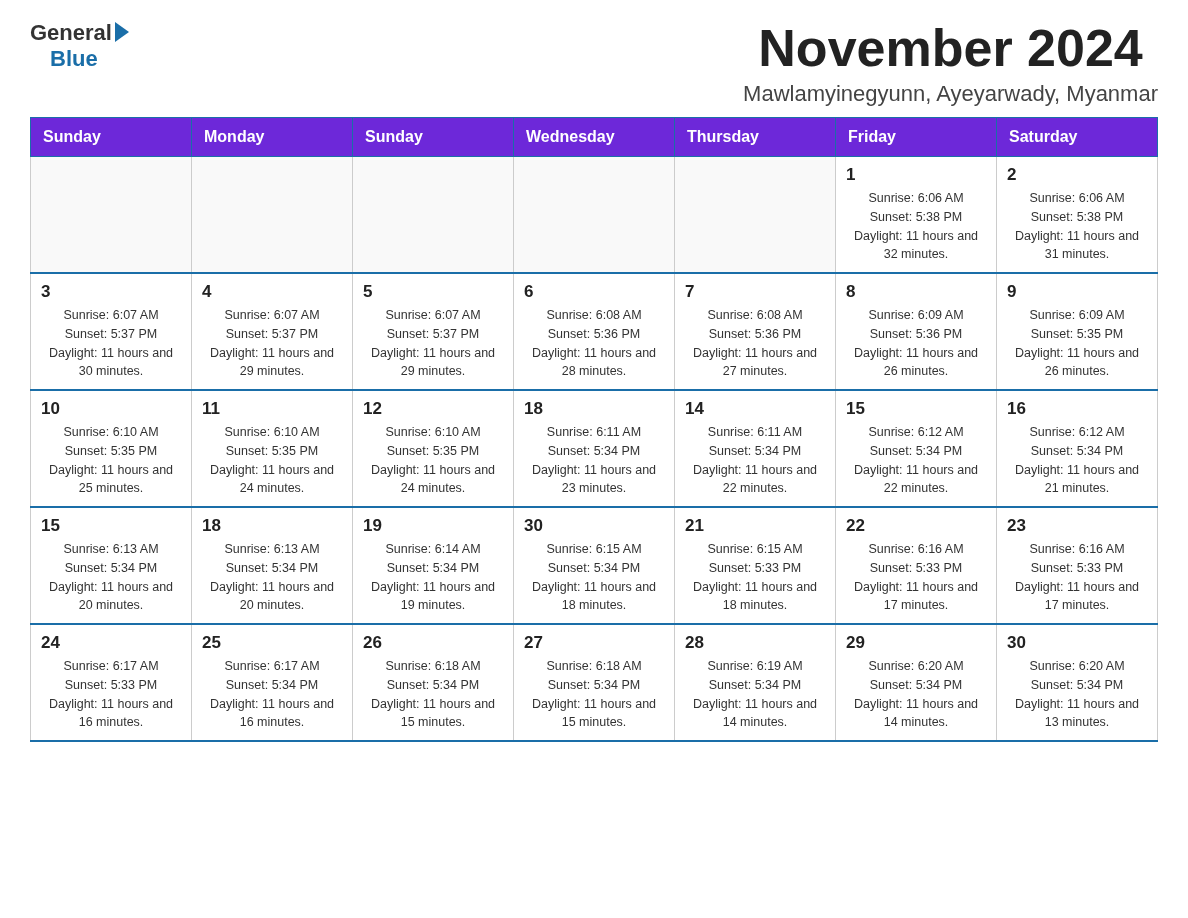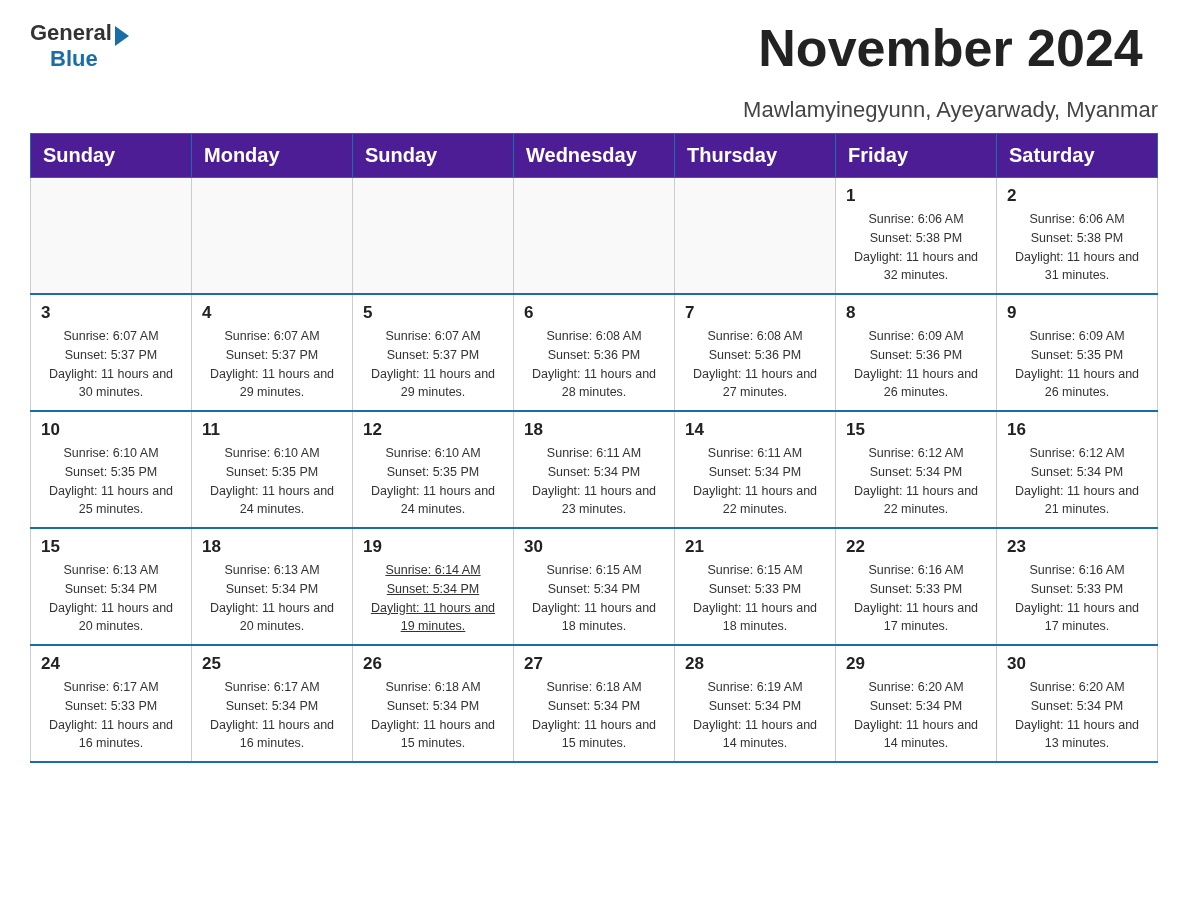--- a/index.html
+++ b/index.html
@@ -19,21 +19,21 @@
       align-items: flex-start;
       margin-bottom: 10px;
     }
     .logo {
       display: flex;
       flex-direction: column;
       align-items: flex-start;
     }
     .logo-top {
       display: flex;
-      align-items: flex-end;
+      align-items: flex-start;
       font-size: 22px;
       font-weight: bold;
       color: #333;
     }
     .logo-blue-arrow {
       width: 0;
       height: 0;
       border-left: 14px solid #1a6ea8;
       border-top: 10px solid transparent;
       border-bottom: 10px solid transparent;
@@ -52,35 +52,35 @@
     .title-block h1 {
       font-size: 52px;
       font-weight: bold;
       color: #222;
       line-height: 1.1;
     }
     .title-block h2 {
       font-size: 22px;
       font-weight: normal;
       color: #444;
-      margin-top: 20px;
+      margin-top: 4px;
     }
 
     
     .calendar {
       width: 100%;
       border-collapse: collapse;
       margin-top: 10px;
     }
     .calendar thead th {
-      background: #4c1d95;
+      background: #6d28d9;
       color: #fff;
       padding: 10px 12px;
       text-align: left;
-      font-size: 20px;
+      font-size: 16px;
       font-weight: 600;
       border: 1px solid #1a6ea8;
     }
     .calendar tbody td {
       vertical-align: top;
       padding: 8px 10px;
       border: 1px solid #ccc;
       width: 14.28%;
       min-height: 100px;
     }
@@ -248,21 +248,21 @@
 Daylight: 11 hours and 20 minutes.</div>
         </td>
         <td>
           <div class="day-number">18</div>
           <div class="day-info" style="white-space: pre-line;">Sunrise: 6:13 AM
 Sunset: 5:34 PM
 Daylight: 11 hours and 20 minutes.</div>
         </td>
         <td>
           <div class="day-number">19</div>
-          <div class="day-info" style="white-space: pre-line; text-decoration: underline;">Sunrise: 6:14 AM
+          <div class="day-info" style="white-space: pre-line;">Sunrise: 6:14 AM
 Sunset: 5:34 PM
 Daylight: 11 hours and 19 minutes.</div>
         </td>
         <td>
           <div class="day-number">30</div>
           <div class="day-info" style="white-space: pre-line;">Sunrise: 6:15 AM
 Sunset: 5:34 PM
 Daylight: 11 hours and 18 minutes.</div>
         </td>
         <td>

